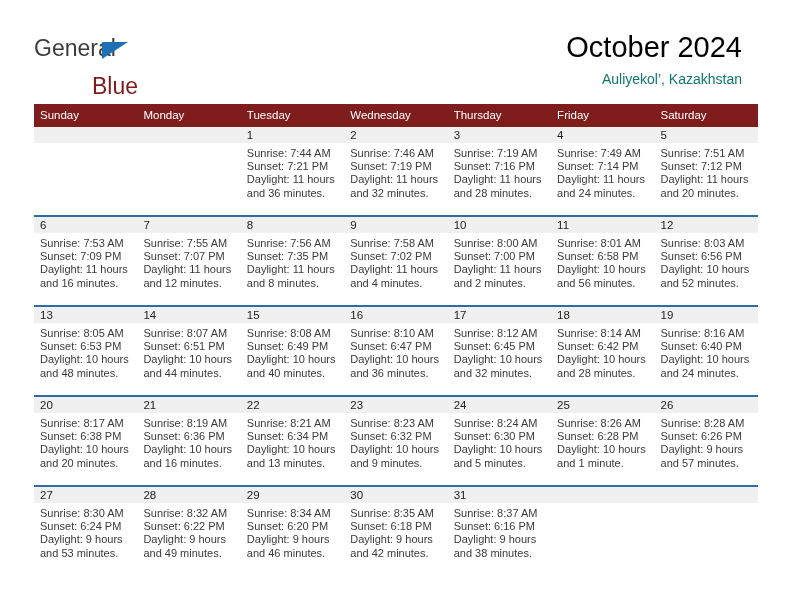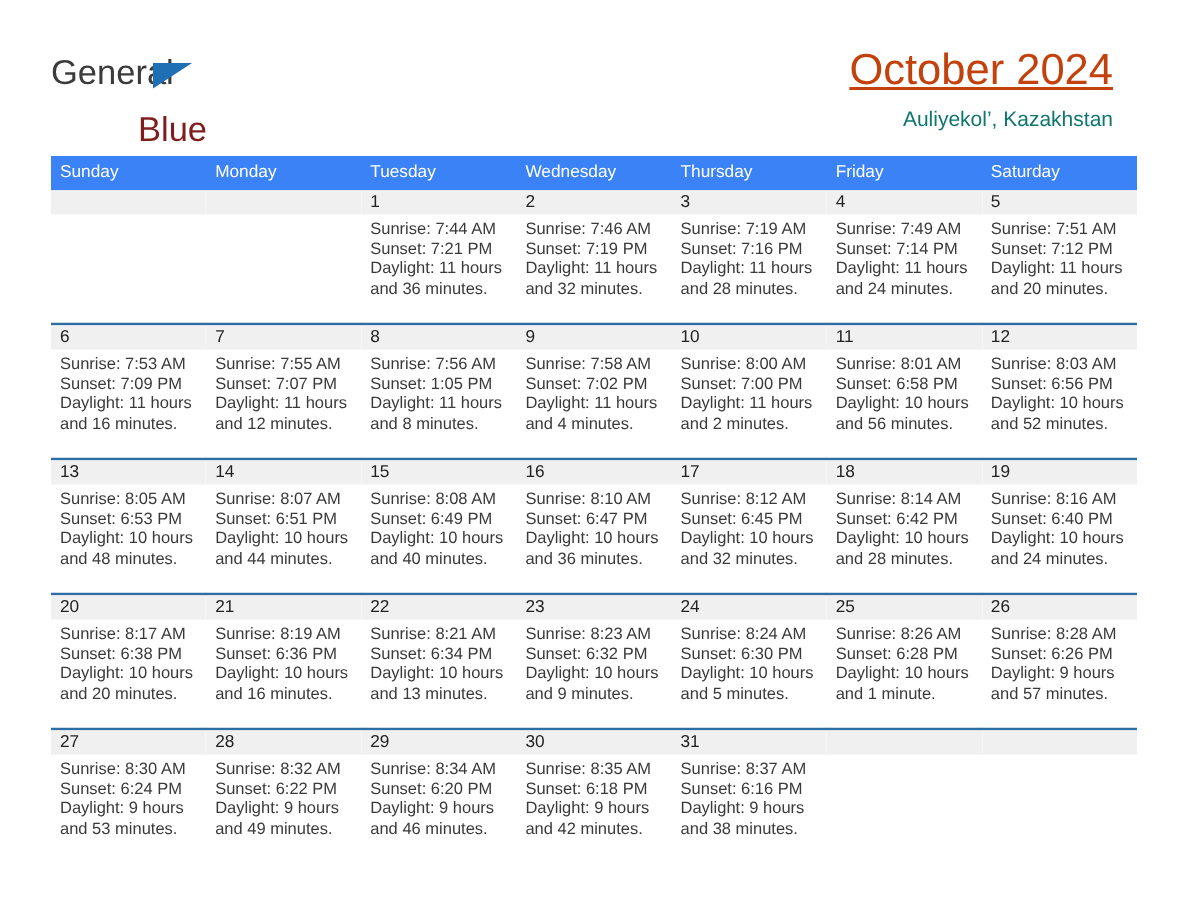--- a/index.html
+++ b/index.html
@@ -65,43 +65,42 @@
 
   .title-wrap {
     position: absolute;
     right: 34px;
     top: 30px;
     text-align: right;
   }
   .cal-title {
     font-size: 29px;
     font-weight: normal;
-    color: #c2410c;
+    color: #000000;
     line-height: 34px;
     white-space: nowrap;
-    text-decoration: underline;
   }
   .cal-subtitle {
     margin-top: 6px;
     font-size: 14px;
     color: #0f766e;
     line-height: 18px;
     white-space: nowrap;
   }
 
   
   .grid {
     position: absolute;
     left: 34px;
     top: 104px;
     width: 724px;
   }
   .dow-row {
     display: flex;
-    background: #3b82f6;
+    background: #7f1d1d;
   }
   .dow-cell {
     flex: 0 0 103.43px;
     width: 103.43px;
     box-sizing: border-box;
     padding: 4px 0 5px 6px;
     color: #ffffff;
     font-size: 11.5px;
     line-height: 14px;
   }
@@ -246,21 +245,21 @@
               <div>Sunrise: 7:55 AM</div>
               <div>Sunset: 7:07 PM</div>
               <div>Daylight: 11 hours</div>
               <div>and 12 minutes.</div>
             </div>
           </div>
           <div class="day-cell">
             <div class="daynum-band">8</div>
             <div class="cell-body">
               <div>Sunrise: 7:56 AM</div>
-              <div>Sunset: 1:05 PM</div>
+              <div>Sunset: 7:35 PM</div>
               <div>Daylight: 11 hours</div>
               <div>and 8 minutes.</div>
             </div>
           </div>
           <div class="day-cell">
             <div class="daynum-band">9</div>
             <div class="cell-body">
               <div>Sunrise: 7:58 AM</div>
               <div>Sunset: 7:02 PM</div>
               <div>Daylight: 11 hours</div>

